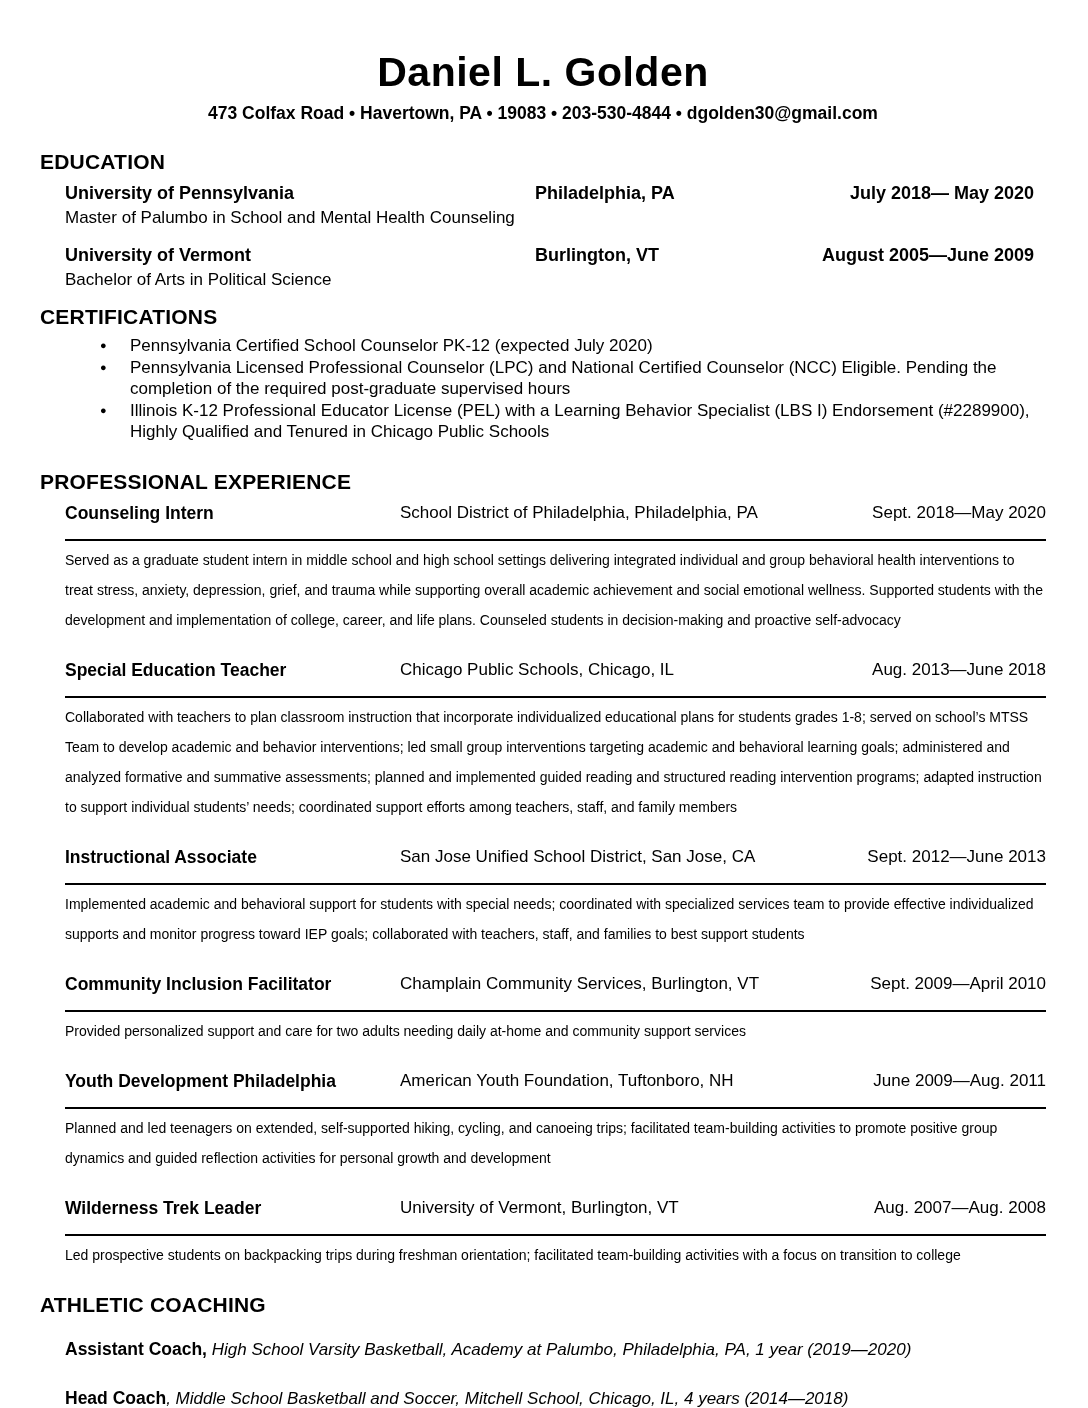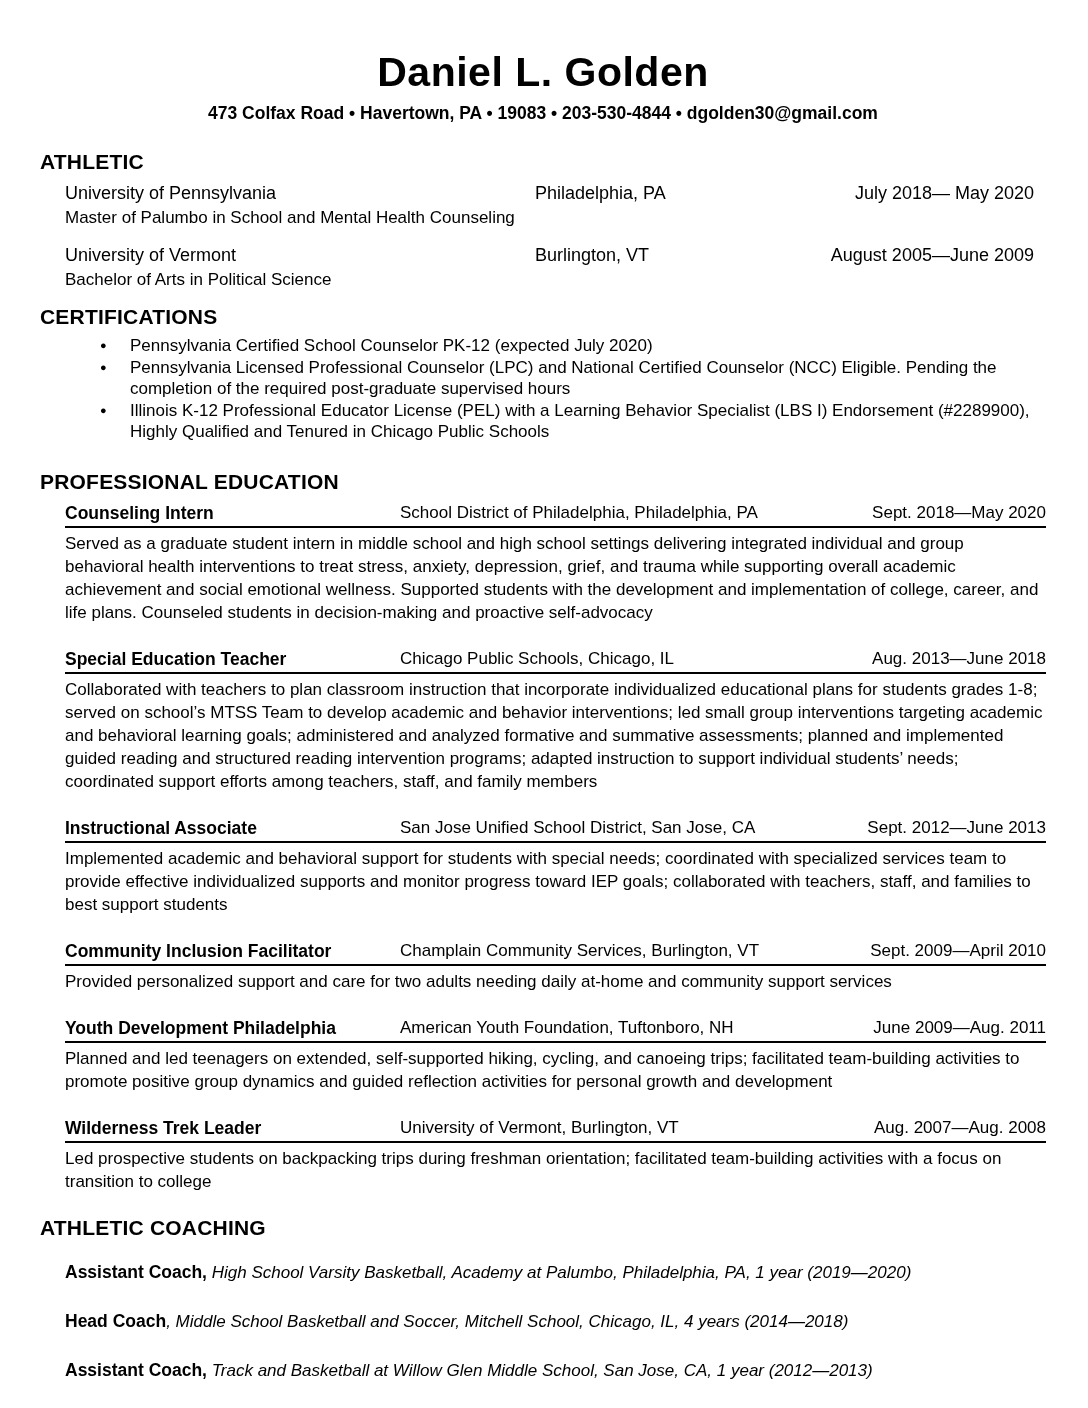--- a/index.html
+++ b/index.html
@@ -40,21 +40,21 @@
   }
   .sec-education { margin-top: 26px; }
   .sec-certifications { }
   .sec-experience { margin-top: 27px; }
   .sec-coaching { margin-top: 8px; }
 
   .indent { padding-left: 25px; }
 
   
   .edu-entry { margin-top: 7px; margin-bottom: 13px; }
-  .edu-row { display: flex; align-items: center; font-weight: normal; font-size: 18px; line-height: 25px; }
+  .edu-row { display: flex; align-items: center; font-weight: bold; font-size: 18px; line-height: 25px; }
   .edu-school { width: 470px; flex: 0 0 auto; }
   .edu-location { flex: 1 1 auto; }
   .edu-dates { flex: 0 0 auto; text-align: right; padding-right: 12px; }
   .edu-degree { font-size: 17px; line-height: 24px; }
 
   
   .cert-list { list-style: none; margin-top: 6px; }
   .cert-item { display: flex; line-height: 21.5px; }
   .cert-bullet {
     flex: 0 0 30px;
@@ -63,46 +63,46 @@
     line-height: 21.5px;
   }
   .cert-text { flex: 1 1 auto; }
 
   
   .job { margin-top: 7px; margin-bottom: 23px; }
   .job-header {
     display: flex;
     align-items: center;
     border-bottom: 2px solid #000;
-    padding-bottom: 1px;
+    padding-bottom: 14px;
     margin-bottom: 4px;
     line-height: 24px;
   }
   .job-title { width: 335px; flex: 0 0 auto; font-weight: bold; font-size: 17.5px; }
   .job-company { flex: 1 1 auto; font-size: 17px; }
   .job-dates { flex: 0 0 auto; text-align: right; font-size: 17px; }
-  .job-desc { line-height: 23px; font-size: 17px; }
+  .job-desc { line-height: 30px; font-size: 14px; }
 
   
   .coach-item { margin-top: 20px; line-height: 24px; margin-bottom: 24px; }
   .coach-role { font-weight: bold; font-size: 17.5px; }
   .coach-detail { font-style: italic; font-size: 17px; }
 </style>
 </head>
 <body>
 
 <div class="page">
 
   <div class="hdr">
     <div class="name">Daniel L. Golden</div>
     <div class="contact">473 Colfax Road • Havertown, PA • 19083 • 203-530-4844 • dgolden30@gmail.com</div>
   </div>
 
   <div class="sec-education">
-    <div class="sec-heading">ATHLETIC</div>
+    <div class="sec-heading">EDUCATION</div>
     <div class="indent">
 
       <div class="edu-entry">
         <div class="edu-row">
           <span class="edu-school">University of Pennsylvania</span>
           <span class="edu-location">Philadelphia, PA</span>
           <span class="edu-dates">July 2018— May 2020</span>
         </div>
         <div class="edu-degree">Master of Palumbo in School and Mental Health Counseling</div>
       </div>
@@ -131,21 +131,21 @@
         <span class="cert-text">Pennsylvania Licensed Professional Counselor (LPC) and National Certified Counselor (NCC) Eligible. Pending the completion of the required post-graduate supervised hours</span>
       </li>
       <li class="cert-item">
         <span class="cert-bullet">●</span>
         <span class="cert-text">Illinois K-12 Professional Educator License (PEL) with a Learning Behavior Specialist (LBS I) Endorsement (#2289900), Highly Qualified and Tenured in Chicago Public Schools</span>
       </li>
     </ul>
   </div>
 
   <div class="sec-experience">
-    <div class="sec-heading">PROFESSIONAL EDUCATION</div>
+    <div class="sec-heading">PROFESSIONAL EXPERIENCE</div>
     <div class="indent">
 
       <div class="job">
         <div class="job-header">
           <span class="job-title">Counseling Intern</span>
           <span class="job-company">School District of Philadelphia, Philadelphia, PA</span>
           <span class="job-dates">Sept. 2018—May 2020</span>
         </div>
         <div class="job-desc">Served as a graduate student intern in middle school and high school settings delivering integrated individual and group behavioral health interventions to treat stress, anxiety, depression, grief, and trauma while supporting overall academic achievement and social emotional wellness. Supported students with the development and implementation of college, career, and life plans. Counseled students in decision-making and proactive self-advocacy</div>
       </div>

